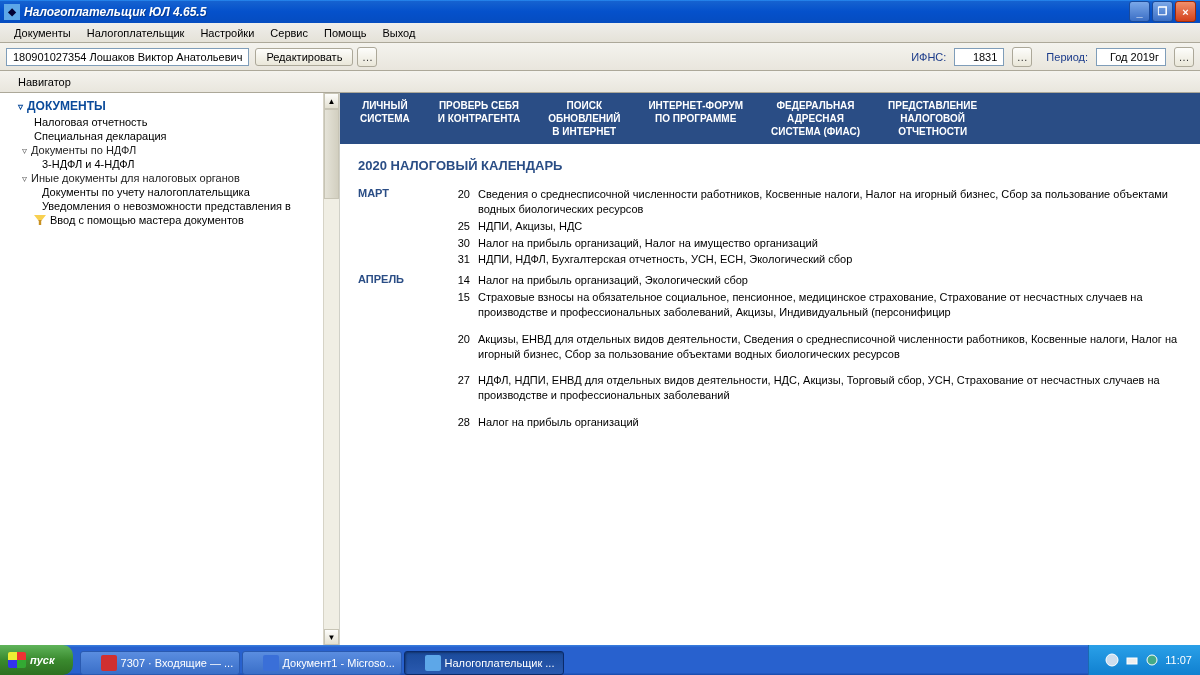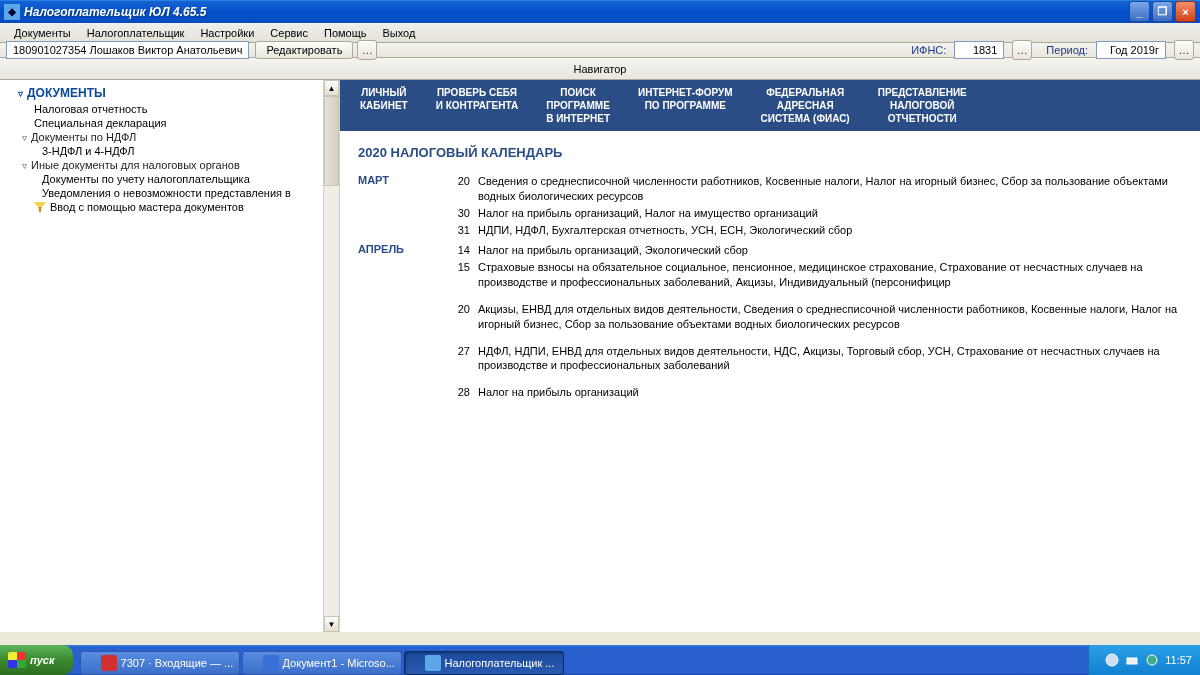--- a/index.html
+++ b/index.html
@@ -10,30 +10,30 @@
 .titlebar .app-icon { width: 16px; height: 16px; background: #5da7e8; margin-right: 4px; display: flex; align-items: center; justify-content: center; font-size: 10px; color: #003; }
 .titlebar .title { flex: 1; text-shadow: 1px 1px 1px rgba(0,0,0,0.3); font-style: italic; font-size: 12px; }
 .titlebar .winbtn { width: 21px; height: 21px; background: linear-gradient(to bottom,#7ba8e8,#3a6ec5); border: 1px solid #1a4a9a; border-radius: 3px; margin-left: 2px; color: #fff; display: flex; align-items: center; justify-content: center; font-family: Arial; font-weight: bold; cursor: pointer; }
 .titlebar .winbtn.close { background: linear-gradient(to bottom,#f0906c,#d4421c); border-color: #a02a0a; }
 
 
 .menubar { background: linear-gradient(to bottom,#efeeeb,#e5e2d8); height: 20px; display: flex; align-items: center; padding: 0 6px; border-bottom: 1px solid #aca899; }
 .menubar span { padding: 2px 8px; cursor: pointer; }
 
 
-.toolbar { background: linear-gradient(to bottom,#f4f3ee,#e9e6dd); height: 15px; display: flex; align-items: center; padding: 0 6px; border-bottom: 1px solid #aca899; }
+.toolbar { background: linear-gradient(to bottom,#f4f3ee,#e9e6dd); height: 28px; display: flex; align-items: center; padding: 0 6px; border-bottom: 1px solid #aca899; }
 .payer-box { background: #fff; border: 1px solid #7f9db9; padding: 2px 6px; margin-right: 6px; min-width: 220px; }
 .btn { background: linear-gradient(to bottom,#fdfdfb,#eae7d9); border: 1px solid #aca899; border-radius: 3px; padding: 2px 10px; cursor: pointer; }
 .sq-btn { width: 20px; height: 20px; background: linear-gradient(to bottom,#fdfdfb,#eae7d9); border: 1px solid #aca899; border-radius: 3px; margin-left: 4px; cursor: pointer; display: flex; align-items: center; justify-content: center; color: #333; }
 .toolbar .right { margin-left: auto; display: flex; align-items: center; gap: 4px; }
 .lbl-blue { color: #1a3a8a; font-weight: normal; margin: 0 4px; }
 .val-box { background: #fff; border: 1px solid #7f9db9; padding: 2px 6px; text-align: right; min-width: 50px; }
 
 
-.subbar { background: linear-gradient(to bottom,#f4f3ee,#e9e6dd); height: 22px; display: flex; align-items: center; padding: 0 18px; border-bottom: 1px solid #aca899; justify-content: center; }
+.subbar { background: linear-gradient(to bottom,#f4f3ee,#e9e6dd); height: 22px; display: flex; align-items: center; padding: 0 18px; border-bottom: 1px solid #aca899; }
 
 
 .split { display: flex; height: calc(100% - 23px - 20px - 28px - 22px - 30px); background: #fff; }
 .tree-panel { width: 340px; border-right: 1px solid #d0d0c8; overflow: hidden; position: relative; display: flex; }
 .tree-scroll { flex: 1; overflow: hidden; padding: 4px 0; }
 .tree-sb { width: 16px; background: #f0eee4; border-left: 1px solid #d6d3c6; position: relative; }
 .tree-sb .up, .tree-sb .down { height: 16px; background: linear-gradient(to bottom,#fdfdfb,#e3e0d1); border: 1px solid #c7c4b5; display: flex; align-items: center; justify-content: center; font-size: 8px; }
 .tree-sb .down { position: absolute; bottom: 0; left: 0; right: 0; }
 .tree-sb .thumb { position: absolute; top: 16px; left: 0; right: 0; height: 90px; background: linear-gradient(to right,#e5e3d8,#d2cfc0); border: 1px solid #c7c4b5; }
 
@@ -130,44 +130,48 @@
     <div class="tree-sb">
       <div class="up">▲</div>
       <div class="thumb"></div>
       <div class="down">▼</div>
     </div>
   </div>
 
   <div class="content-panel">
     <div class="bluenav" id="bluenav">
         <div class="nitem">ЛИЧНЫЙ
-КАБИНЕТ</div>
+СИСТЕМА</div>
         <div class="nitem">ПРОВЕРЬ СЕБЯ
 И КОНТРАГЕНТА</div>
         <div class="nitem">ПОИСК
-ПРОГРАММЕ
+ОБНОВЛЕНИЙ
 В ИНТЕРНЕТ</div>
         <div class="nitem">ИНТЕРНЕТ-ФОРУМ
 ПО ПРОГРАММЕ</div>
         <div class="nitem">ФЕДЕРАЛЬНАЯ
 АДРЕСНАЯ
 СИСТЕМА (ФИАС)</div>
         <div class="nitem">ПРЕДСТАВЛЕНИЕ
 НАЛОГОВОЙ
 ОТЧЕТНОСТИ</div>
       </div>
     <div class="cal">
       <div class="cal-title">2020  НАЛОГОВЫЙ КАЛЕНДАРЬ</div>
       <div id="cal-body">
           <div class="cal-row">
             <div class="cal-month">МАРТ</div>
             <div class="cal-entries">
               <div class="cal-entry">
                 <div class="cal-day">20</div>
                 <div class="cal-text">Сведения о среднесписочной численности работников, Косвенные налоги, Налог на игорный бизнес, Сбор за пользование объектами водных биологических ресурсов</div>
+              </div>
+              <div class="cal-entry">
+                <div class="cal-day">25</div>
+                <div class="cal-text">НДПИ, Акцизы, НДС</div>
               </div>
               <div class="cal-entry">
                 <div class="cal-day">30</div>
                 <div class="cal-text">Налог на прибыль организаций, Налог на имущество организаций</div>
               </div>
               <div class="cal-entry">
                 <div class="cal-day">31</div>
                 <div class="cal-text">НДПИ, НДФЛ, Бухгалтерская отчетность, УСН, ЕСН, Экологический сбор</div>
               </div>
             </div>
@@ -235,15 +239,15 @@
   <div class="tray">
     <svg class="tray-ic" viewBox="0 0 14 14">
         <circle cx="7" cy="7" r="6" fill="#cde" stroke="#fff"></circle>
       </svg>
     <svg class="tray-ic" viewBox="0 0 14 14">
         <rect x="2" y="5" width="10" height="6" fill="#eee" stroke="#fff"></rect>
       </svg>
     <svg class="tray-ic" viewBox="0 0 14 14">
         <circle cx="7" cy="7" r="5" fill="#4a8" stroke="#fff"></circle>
       </svg>
-    <span class="clock">11:57</span>
+    <span class="clock">11:07</span>
   </div>
 </div>
 
 </body></html>

